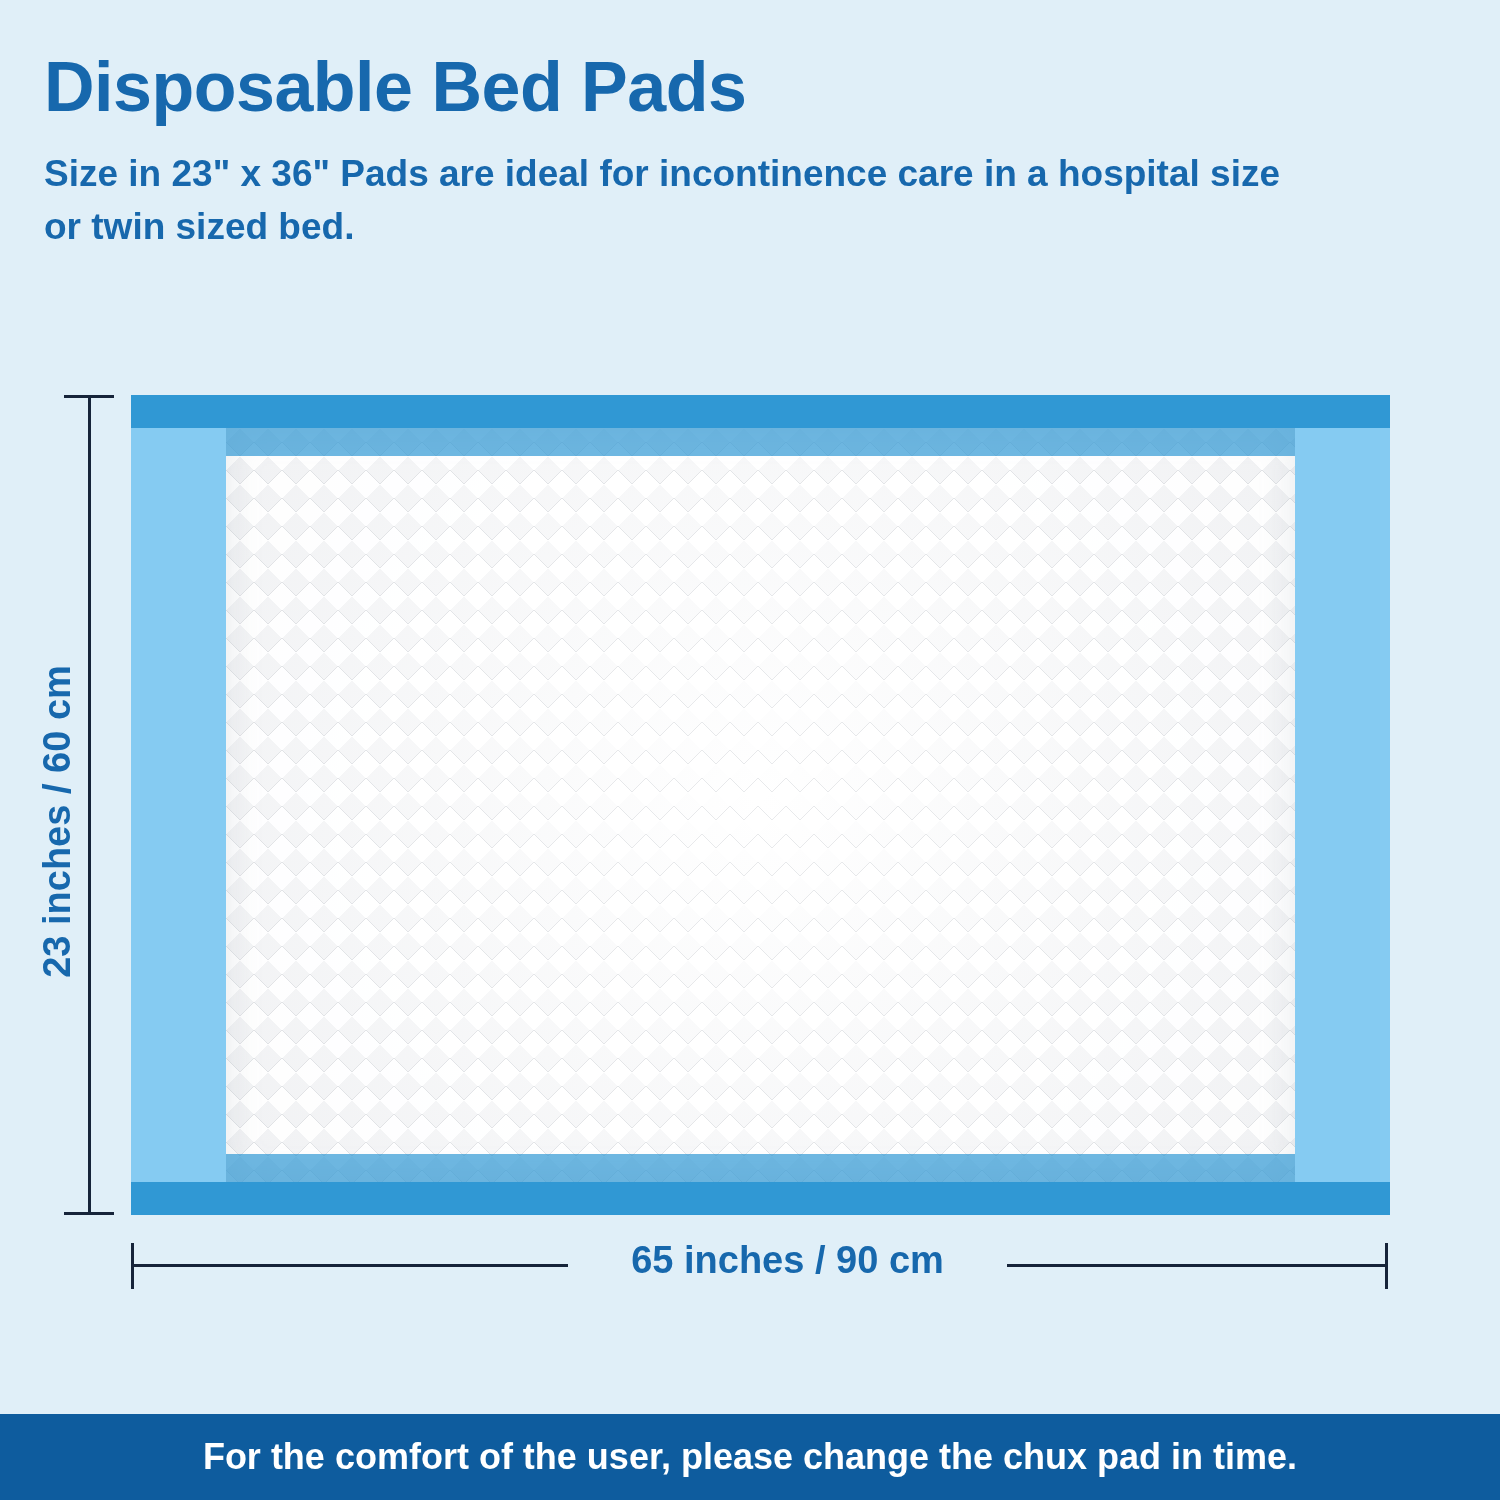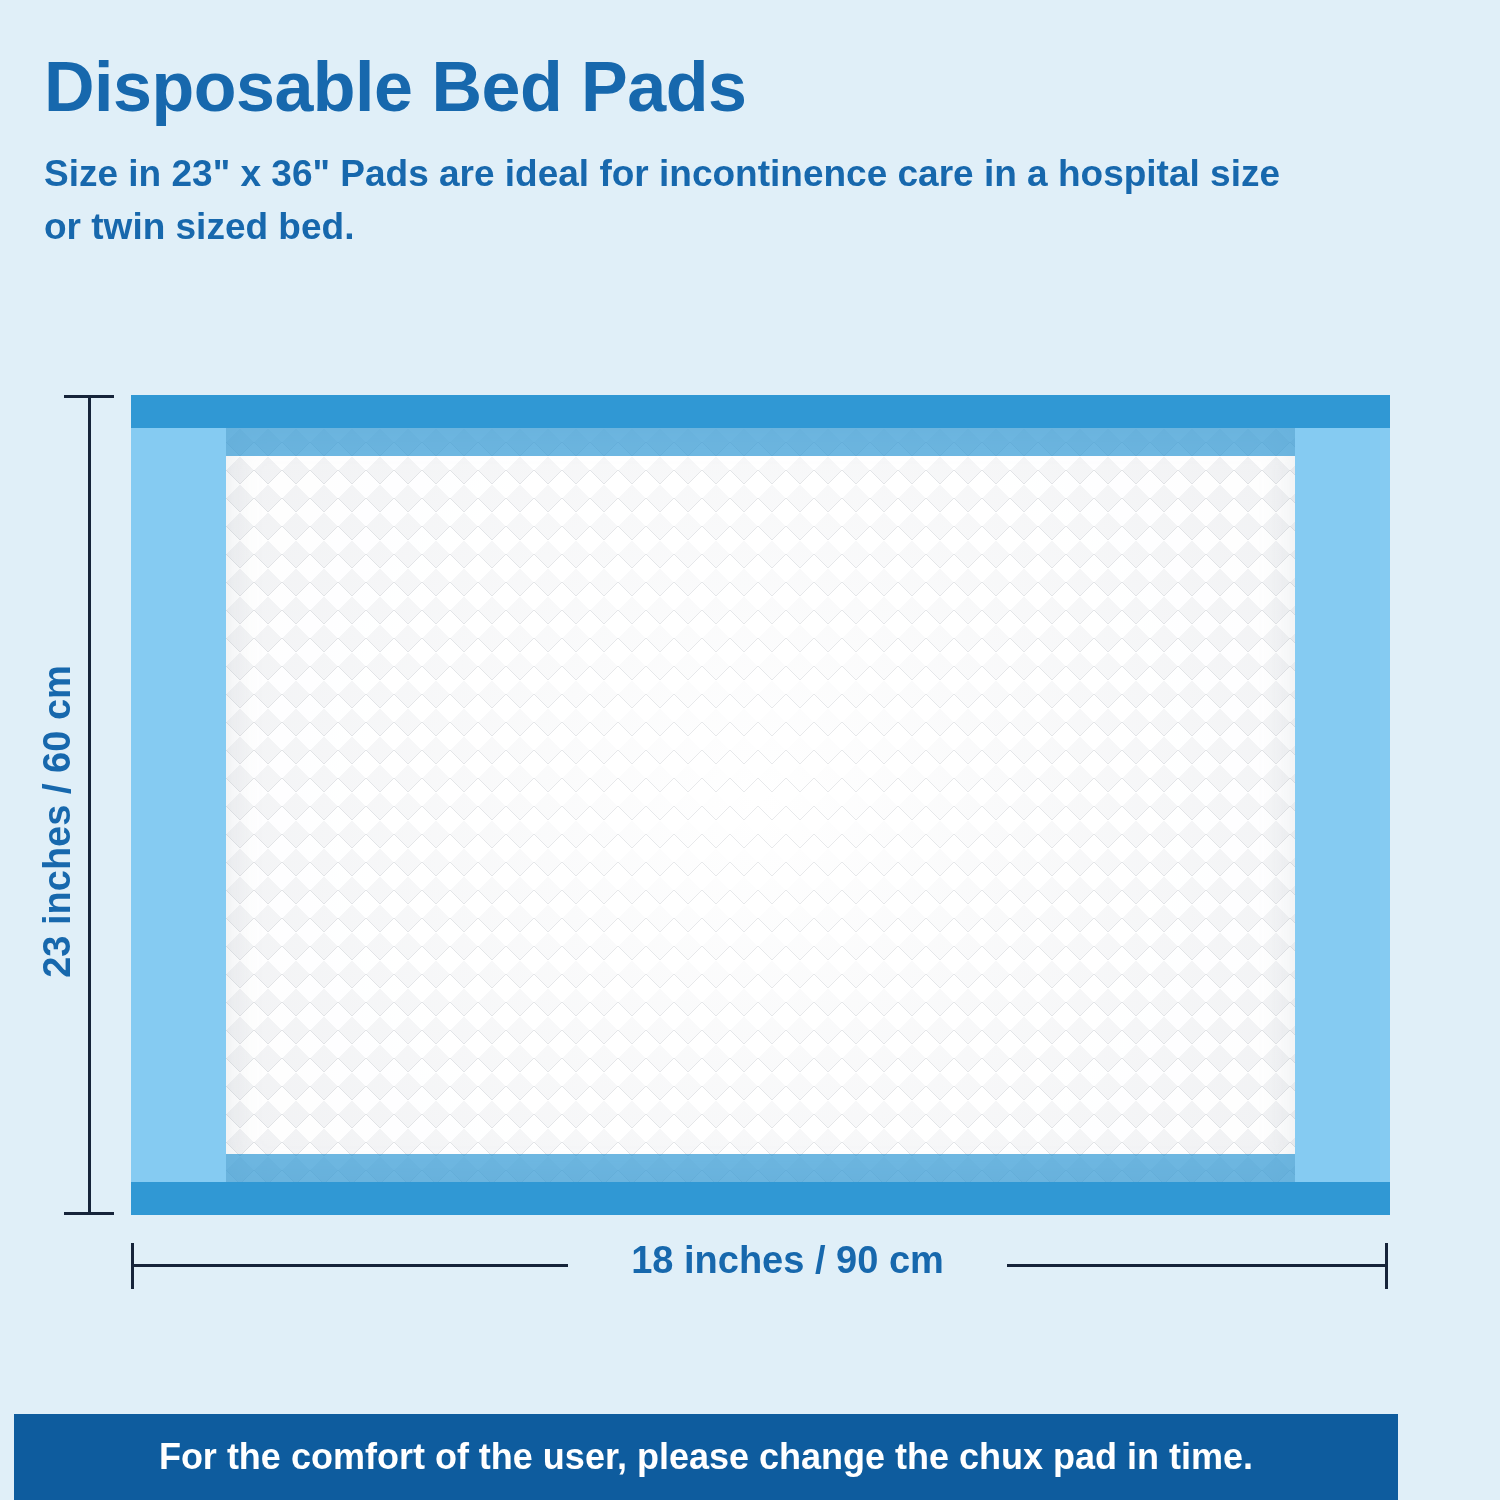--- a/index.html
+++ b/index.html
@@ -174,23 +174,23 @@
     text-align: center;
     font-size: 38px;
     font-weight: bold;
     color: #1768ad;
     white-space: nowrap;
   }
 
   
   #footer-banner {
     position: absolute;
-    left: 14px;
+    left: 0;
     bottom: 0;
-    width: 1384px;
+    width: 1500px;
     height: 86px;
     background: #0e5c9e;
     display: flex;
     align-items: center;
     justify-content: center;
   }
   #footer-text {
     color: #ffffff;
     font-size: 36px;
     font-weight: bold;
@@ -216,17 +216,17 @@
 
 <div class="dim-line" id="dim-v-line"></div>
 <div class="dim-line" id="dim-v-cap-top"></div>
 <div class="dim-line" id="dim-v-cap-bottom"></div>
 <div id="dim-v-label">23 inches / 60 cm</div>
 
 <div class="dim-line" id="dim-h-left"></div>
 <div class="dim-line" id="dim-h-right"></div>
 <div class="dim-line" id="dim-h-cap-left"></div>
 <div class="dim-line" id="dim-h-cap-right"></div>
-<div id="dim-h-label">18 inches / 90 cm</div>
+<div id="dim-h-label">65 inches / 90 cm</div>
 
 <div id="footer-banner">
   <span id="footer-text">For the comfort of the user, please change the chux pad in time.</span>
 </div>
 
 </body></html>

